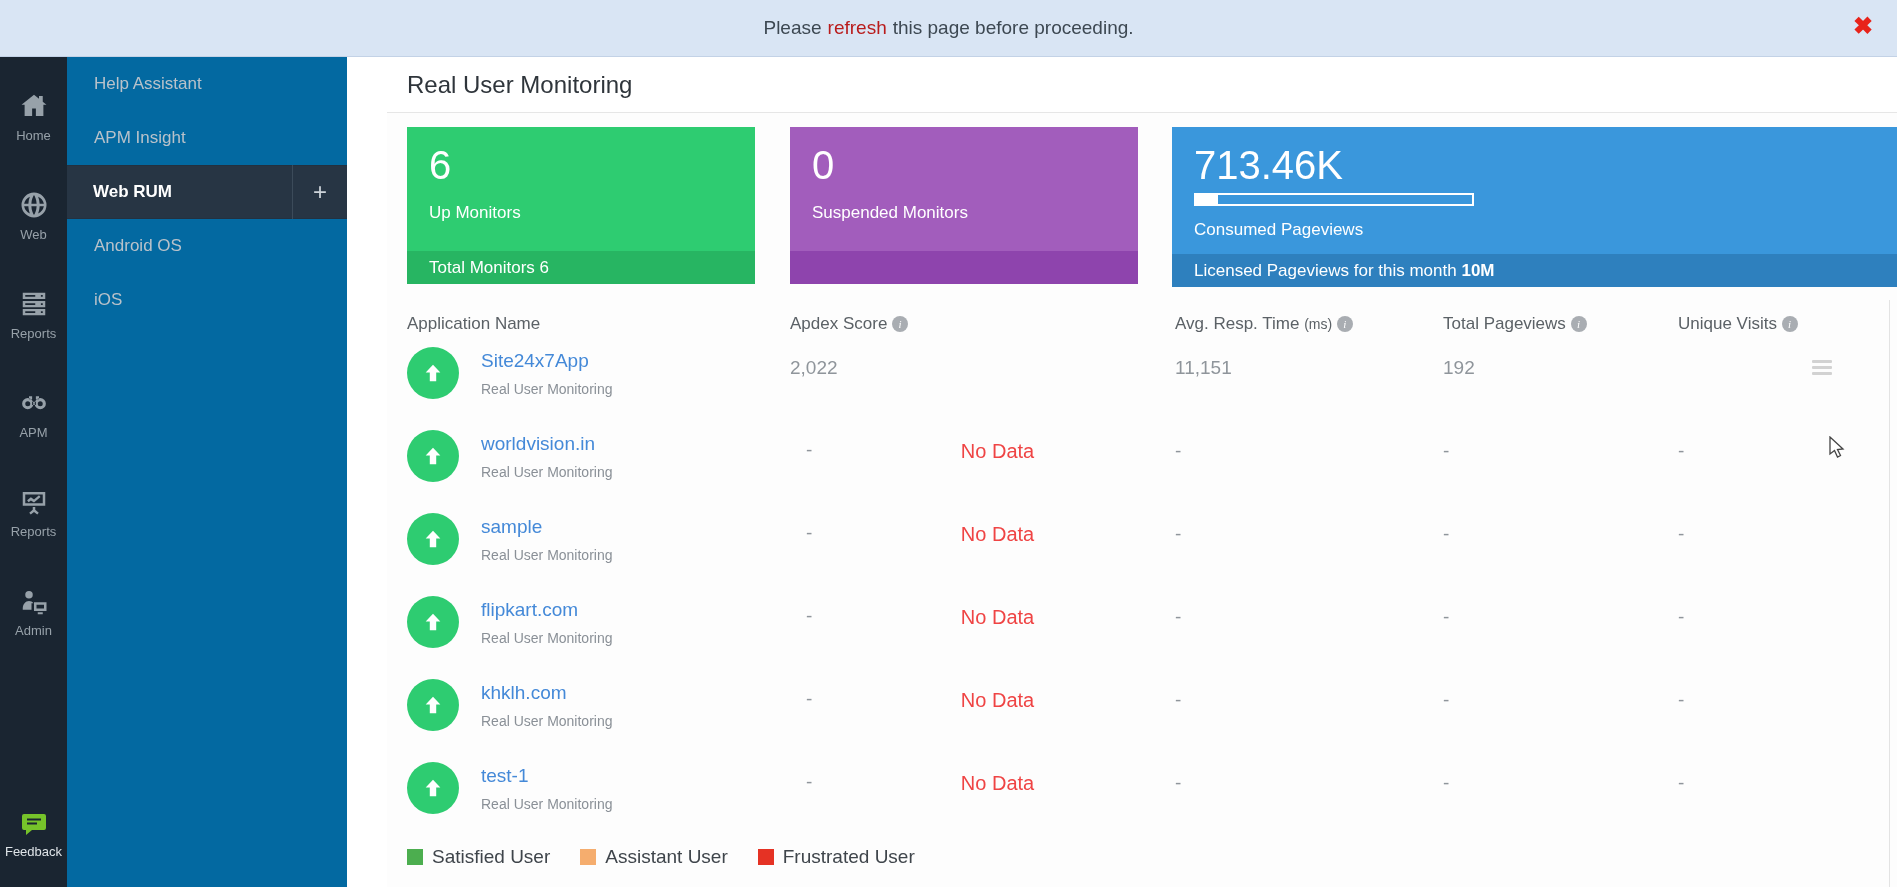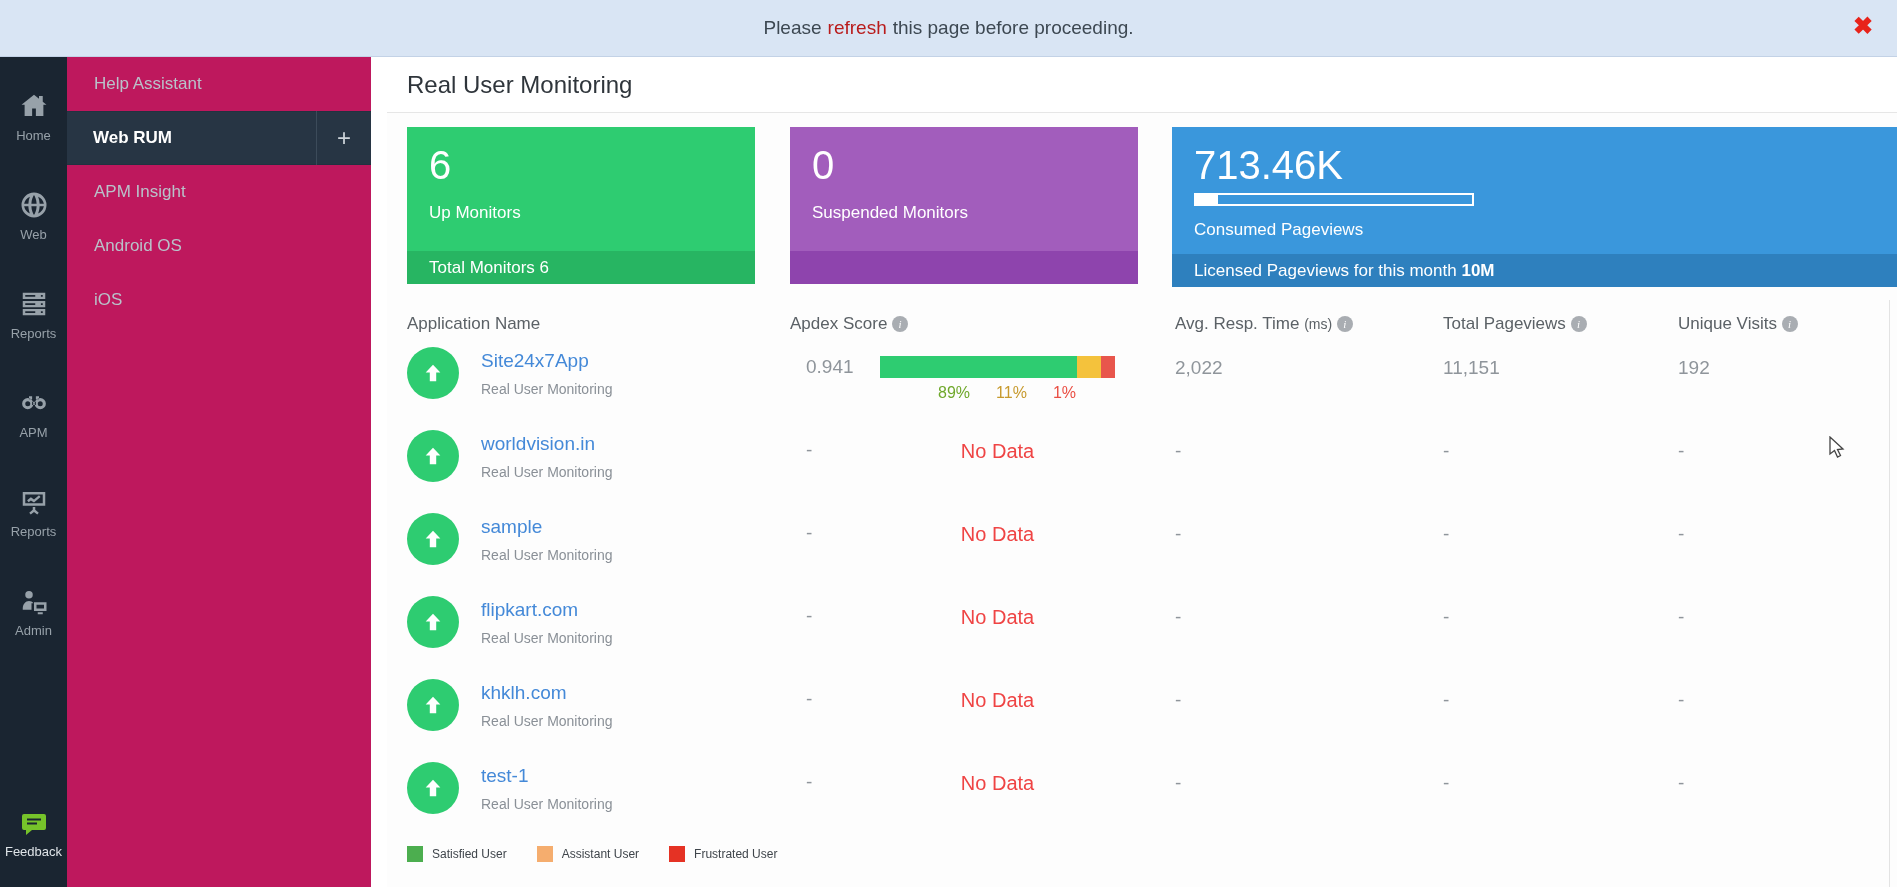--- a/index.html
+++ b/index.html
@@ -23,22 +23,22 @@
   .iconbar .nav-item:first-child { margin-top:10px; }
   .iconbar .nav-item svg { width:30px; height:30px; fill:#97a1a9; }
   .iconbar .nav-label { font-size:13px; margin-top:7px; }
   .iconbar .feedback { margin-top:auto; margin-bottom:14px; height:76px;
     display:flex; flex-direction:column; align-items:center; justify-content:center;
     cursor:pointer; color:#e8ecef; }
   .iconbar .feedback svg { width:28px; height:24px; }
   .iconbar .feedback .nav-label { font-size:13px; margin-top:8px; color:#dfe4e8; }
 
   
-  .submenu { position:absolute; left:67px; top:57px; width:304px; height:830px;
-    background:#be185d; }
+  .submenu { position:absolute; left:67px; top:57px; width:280px; height:830px;
+    background:#0369a1; }
   .submenu-item { height:54px; display:flex; align-items:center;
     padding-left:27px; font-size:17px; color:#b9c2ca; cursor:pointer; }
   .submenu-item.active { background:#273544; color:#ffffff; font-weight:bold;
     border-top:1px solid #233140; border-bottom:1px solid #233140; padding-left:26px; }
   .submenu-item.active .add-btn { margin-left:auto; width:55px; height:54px;
     border-left:1px solid #3c4b5a; display:flex; align-items:center;
     justify-content:center; font-size:24px; font-weight:normal; color:#cdd4da;
     cursor:pointer; }
 
   
@@ -99,21 +99,21 @@
   .num-cell { font-size:19px; color:#8f959b; padding-top:19px; }
   .menu-cell { padding-top:22px; display:flex; justify-content:flex-end;
     padding-right:18px; }
   .hamburger { width:20px; cursor:pointer; }
   .hamburger span { display:block; height:3px; background:#d2d2d2;
     margin-bottom:3px; border-radius:1px; }
   .hamburger.hover span { background:#4a4f54; }
 
   
   .legend { display:flex; gap:30px; margin:10px 0 0 20px; align-items:center; }
-  .legend-item { display:flex; align-items:center; gap:9px; font-size:12px;
+  .legend-item { display:flex; align-items:center; gap:9px; font-size:19px;
     color:#3f454b; }
   .legend-swatch { width:16px; height:16px; }
 
   .right-line { position:absolute; right:7px; top:300px; bottom:0; width:1px;
     background:#e3e3e3; }
   .cursor { position:absolute; left:1827px; top:436px; width:20px; height:24px;
     pointer-events:none; z-index:50; }
 </style>
 </head>
 <body>
@@ -169,26 +169,26 @@
         <rect x="7" y="10.5" width="10" height="2" fill="#1a2531"></rect>
       </svg>
     <span class="nav-label">Feedback</span>
   </div>
 </div>
 
 <div class="submenu">
   <div class="submenu-item">
     <span>Help Assistant</span>
   </div>
+  <div class="submenu-item">
+    <span>APM Insight</span>
+  </div>
   <div class="submenu-item active">
     <span>Web RUM</span>
     <span class="add-btn">+</span>
-  </div>
-  <div class="submenu-item">
-    <span>APM Insight</span>
   </div>
   <div class="submenu-item">
     <span>Android OS</span>
   </div>
   <div class="submenu-item">
     <span>iOS</span>
   </div>
 </div>
 
 <div class="main">
@@ -260,35 +260,20 @@
         <div class="status-icon">
           <svg viewBox="0 0 24 24">
               <path d="M12 3l8 8.5h-4.5V21h-7v-9.5H4L12 3z"></path>
             </svg>
         </div>
         <div class="name-text">
           <a class="app-link">Site24x7App</a>
           <div class="app-type">Real User Monitoring</div>
         </div>
       </div>
-      <div class="apdex-cell">
-        <span class="apdex-val">0.941</span>
-        <div class="apdex-bar-wrap">
-          <div class="apdex-bar">
-            <div class="apdex-seg" id="seg-sat" style="width: 88.1188%; min-width: 14px; background: rgb(46, 204, 113);"></div>
-            <div class="apdex-seg" id="seg-tol" style="width: 10.8911%; min-width: 14px; background: rgb(244, 194, 60);"></div>
-            <div class="apdex-seg" id="seg-fru" style="width: 0.990099%; min-width: 14px; background: rgb(232, 86, 76);"></div>
-          </div>
-          <div class="apdex-labels">
-            <span class="lbl-sat">89%</span>
-            <span class="lbl-tol">11%</span>
-            <span class="lbl-fru">1%</span>
-          </div>
-        </div>
-      </div>
       <div class="num-cell">2,022</div>
       <div class="num-cell">11,151</div>
       <div class="num-cell">192</div>
       <div class="menu-cell">
           <div class="hamburger">
             <span></span>
             <span></span>
             <span></span>
           </div>
         </div>

